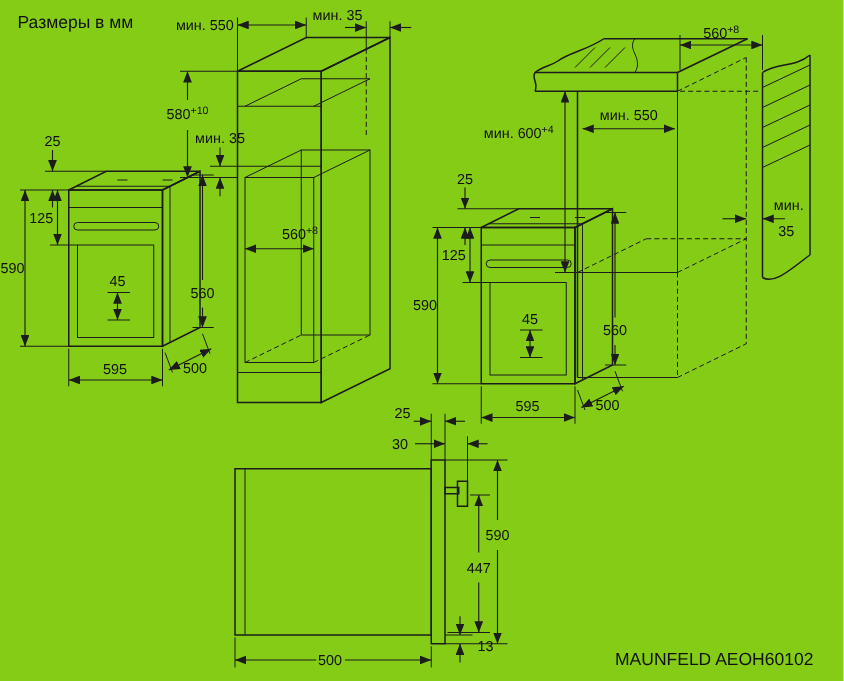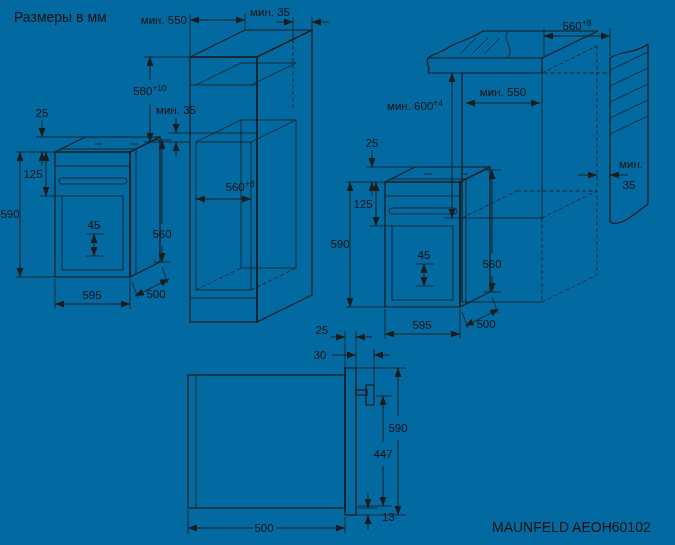--- a/index.html
+++ b/index.html
@@ -1,16 +1,16 @@
 <!DOCTYPE html>
 <html><head>
 <meta charset="utf-8">
 <style>
   html,body{margin:0;padding:0;background:#ffffff;}
-  .stage{width:675px;height:545px;position:relative;background:#0369a1;}
+  .stage{width:675px;height:545px;position:relative;background:#84cc16;}
   svg{display:block;}
   .e{fill:none;stroke:#1c1c1c;stroke-width:1.2;stroke-linejoin:miter;}
   .t{fill:none;stroke:#1c1c1c;stroke-width:0.8;}
   .d{fill:none;stroke:#1c1c1c;stroke-width:0.8;stroke-dasharray:4 2.5;}
   .dim{fill:none;stroke:#1c1c1c;stroke-width:0.9;}
   text{font-family:"Liberation Sans","DejaVu Sans",sans-serif;font-size:11.5px;fill:#111;}
   .sup{font-size:8.5px;}
   .big{font-size:14px;}
   marker path{fill:#1c1c1c;stroke:none;}
 </style>

